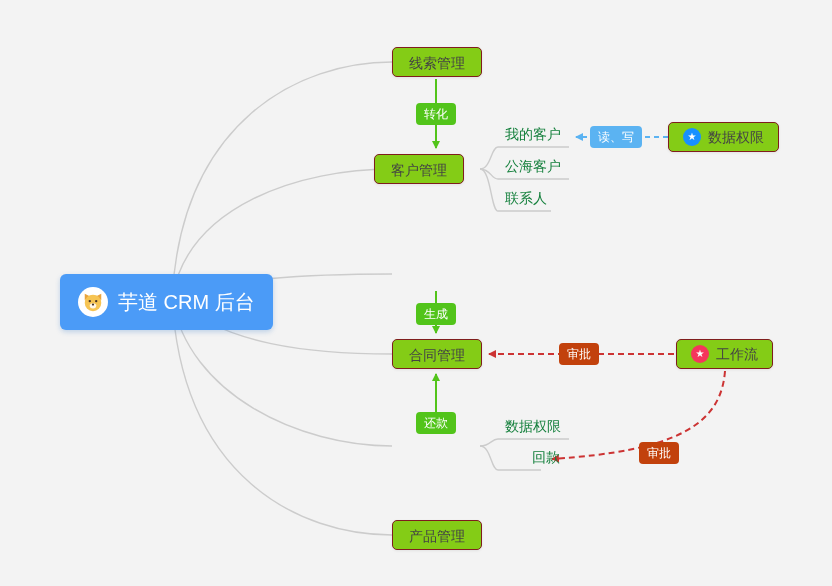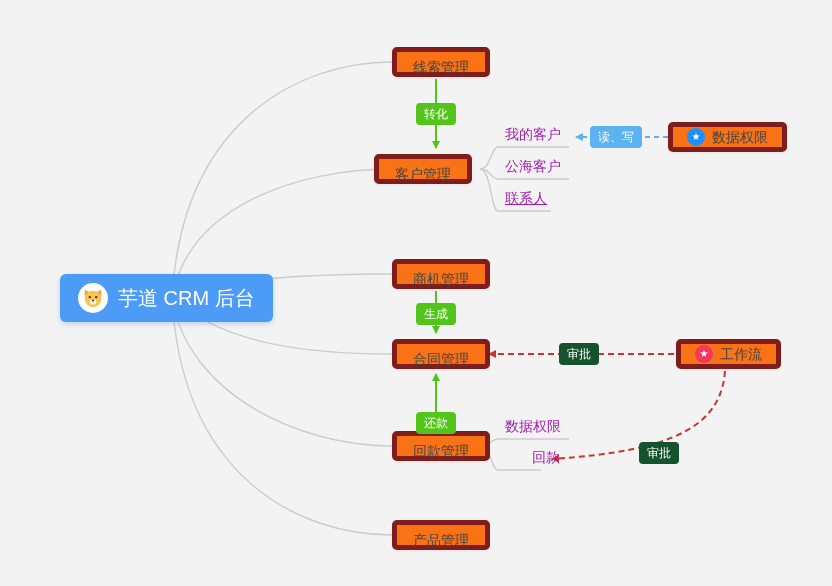--- a/index.html
+++ b/index.html
@@ -14,76 +14,76 @@
     overflow:hidden;
   }
   svg.edge-layer{position:absolute;left:0;top:0;}
   .edge{fill:none;stroke:#cccccc;stroke-width:1.4;}
   .edge-green{fill:none;stroke:#52c41a;stroke-width:2;}
   .edge-blue{fill:none;stroke:#5bb3f2;stroke-width:2;stroke-dasharray:5 4;}
   .edge-red{fill:none;stroke:#cc3333;stroke-width:2;stroke-dasharray:6 4;}
 
   .node{
     position:absolute;
-    background:#f97316;
-    border:5px solid #7f1d1d;
+    background:#84cc16;
+    border:1px solid #7f1d1d;
     border-radius:5px;
     box-shadow:0 1px 3px rgba(0,0,0,0.07);
     color:#444;
     font-size:14px;
     height:30px;
     line-height:30px;
     padding:0 16px;
     white-space:nowrap;
     box-sizing:border-box;
     cursor:pointer;
   }
   .node-wide{display:flex;align-items:center;gap:7px;padding:0 14px;}
 
   .root-node{
     position:absolute;
-    left:60px;top:274px;height:48px;
+    left:60px;top:274px;height:56px;
     background:#4b9bf7;
     border-radius:6px;
     display:flex;align-items:center;gap:10px;
     padding:0 18px;
     color:#ffffff;
     font-size:20px;
     box-shadow:0 2px 5px rgba(35,110,200,0.25);
     cursor:pointer;
     white-space:nowrap;
   }
   .dog-badge{
     width:30px;height:30px;border-radius:50%;
     background:#ffffff;
     display:flex;align-items:center;justify-content:center;
     flex:0 0 auto;
   }
 
   .subitem{
     position:absolute;
-    color:#a21caf;
+    color:#15803d;
     font-size:14px;
     white-space:nowrap;
     cursor:pointer;
   }
 
   .badge{
     position:absolute;
     transform:translate(-50%,-50%);
     color:#ffffff;
     font-size:12px;
     line-height:1;
     padding:5px 8px;
     border-radius:4px;
     white-space:nowrap;
   }
   .badge-green{background:#52c41a;}
   .badge-blue{background:#5bb3f2;}
-  .badge-red{background:#14532d;}
+  .badge-red{background:#c2410c;}
 
   .circle-icon{
     width:18px;height:18px;border-radius:50%;
     display:flex;align-items:center;justify-content:center;
     color:#ffffff;font-size:10px;line-height:1;
     flex:0 0 auto;
   }
   .icon-blue{background:#1890ff;}
   .icon-pink{background:#f5365c;}
 </style>
@@ -139,28 +139,26 @@
         <circle cx="15.5" cy="11" r="1.3" fill="#4a3526"></circle>
         <ellipse cx="12" cy="16.2" rx="3.6" ry="2.8" fill="#fff6e8"></ellipse>
         <circle cx="12" cy="14.8" r="1.2" fill="#4a3526"></circle>
       </svg>
     </span>
     <span>芋道 CRM 后台</span>
   </div>
 
   <div class="node" style="left:392px;top:47px;">线索管理</div>
   <div class="node" style="left:374px;top:154px;">客户管理</div>
-  <div class="node" style="left:392px;top:259px;">商机管理</div>
   <div class="node" style="left:392px;top:339px;">合同管理</div>
-  <div class="node" style="left:392px;top:431px;">回款管理</div>
   <div class="node" style="left:392px;top:520px;text-align:center;">产品管理</div>
 
   <span class="subitem" style="left:505px;top:126px;">我的客户</span>
   <span class="subitem" style="left:505px;top:158px;">公海客户</span>
-  <span class="subitem" style="left:505px;top:190px;text-decoration:underline;">联系人</span>
+  <span class="subitem" style="left:505px;top:190px;">联系人</span>
 
   <span class="subitem" style="left:505px;top:418px;">数据权限</span>
   <span class="subitem" style="left:505px;top:449px;margin-left:27px;">回款</span>
 
   <div class="node node-wide" style="left:668px;top:122px;">
     <span class="circle-icon icon-blue">★</span>
     <span>数据权限</span>
   </div>
   <div class="node node-wide" style="left:676px;top:339px;">
     <span class="circle-icon icon-pink">★</span>

